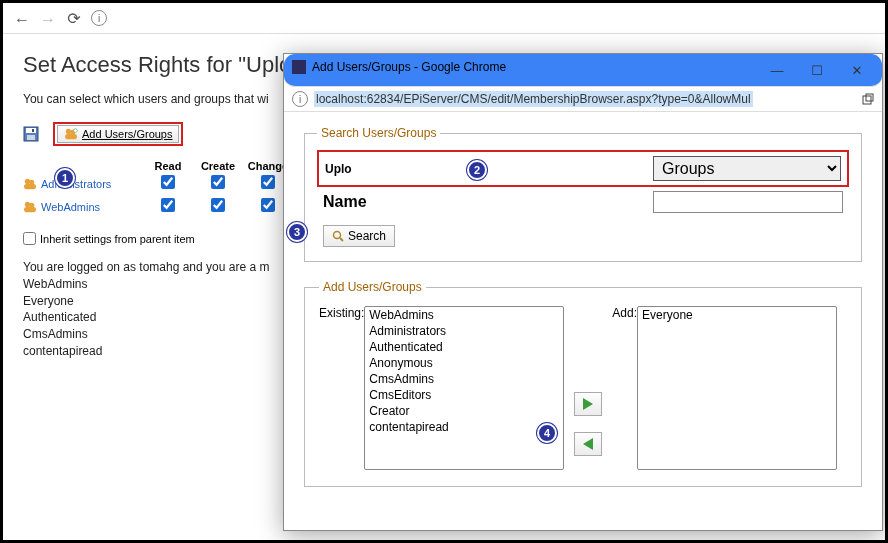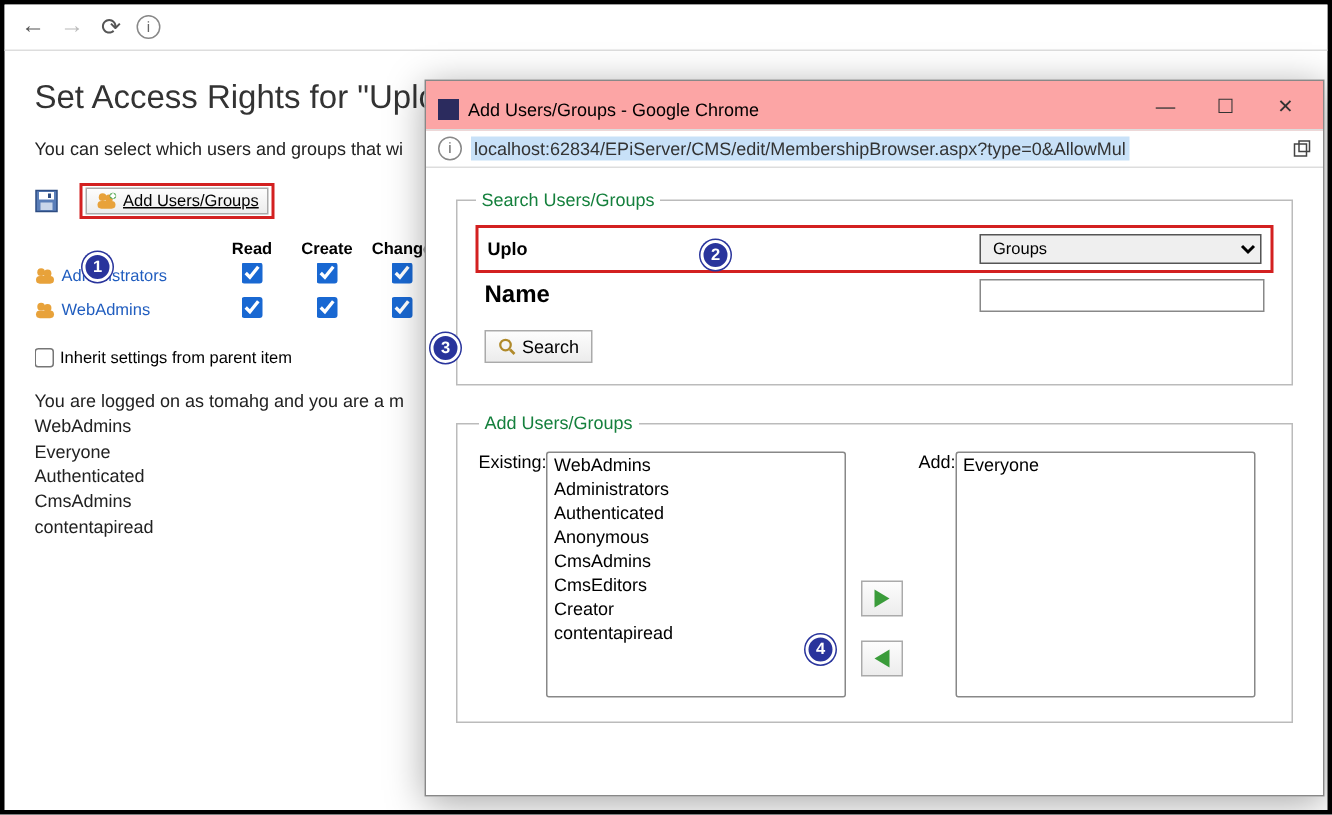--- a/index.html
+++ b/index.html
@@ -77,48 +77,49 @@
       position: absolute;
       top: 50px; left: 280px;
       width: 600px; height: 478px;
       background: #fff;
       border: 1px solid #888;
       box-shadow: 0 4px 24px rgba(0,0,0,0.35);
       z-index: 40;
       display:flex; flex-direction:column;
     }
     .popup-titlebar {
-      background: #fca5a5;
+      background: #3b82f6;
       padding: 6px 8px;
-      display:flex; align-items:flex-end; gap:6px;
+      display:flex; align-items:flex-start; gap:6px;
       border-bottom: 1px solid #ddd;
       font-size:12px;
+      border-radius:11px;
     }
     .popup-titlebar .title-icon {
       width:14px; height:14px; background:#2b2b5e;
       display:inline-block;
     }
     .popup-titlebar .spacer { flex:1; }
     .win-btn { width:34px; height:20px; display:flex; align-items:center; justify-content:center; font-size:13px; color:#333; }
     .popup-urlbar { display:flex; align-items:center; gap:6px; padding: 4px 8px; border-bottom:1px solid #ddd; font-size:12px; }
     .popup-urlbar .url-text { background:#c8e1f8; padding:1px 2px; color:#333; }
     .popup-body { padding: 14px 20px; flex:1; overflow:auto; }
     fieldset.search-fs {
       border: 1px solid #bbb;
       padding: 10px 12px 14px 12px;
       margin-bottom: 18px;
     }
-    fieldset legend { font-size:12px; color:#15803d; padding: 0 4px; }
+    fieldset legend { font-size:12px; color:#a16207; padding: 0 4px; }
     .type-row {
       display:flex; align-items:center; padding: 4px 6px;
       border: 2px solid #d32020;
     }
     .type-row label { width: 150px; font-size:12px; font-weight:bold; }
     .type-row select {
-      flex:1; max-width:218px; font-size:11px; padding:2px 4px;
+      flex:1; max-width:218px; font-size:16px; padding:2px 4px;
       border: 1px solid #555;
     }
     .name-row { display:flex; align-items:center; padding: 4px 6px; }
     .name-row label { width: 150px; font-size:16px; font-weight:bold; }
     .name-row input { flex:1; max-width:218px; font-size:12px; padding:3px 4px; border:1px solid #888; }
     .search-btn-row { padding: 8px 6px 0 6px; }
     .chrome-btn {
       display:inline-flex; align-items:center; gap:4px;
       border: 1px solid #aaa; background: linear-gradient(#fdfdfd,#ececec);
       padding: 3px 8px; font-size:12px; cursor:pointer;

